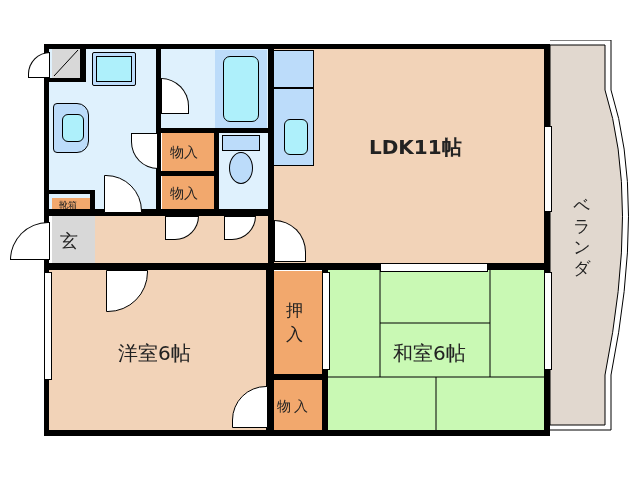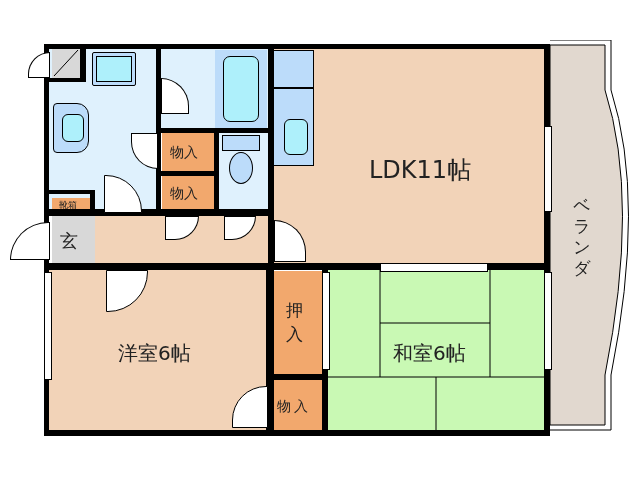--- a/index.html
+++ b/index.html
@@ -99,16 +99,16 @@
 <div class="door" style="left:104px;top:175px;width:36px;height:36px;border-radius:0 36px 0 0;"></div>
 <div class="door" style="left:161px;top:78px;width:26px;height:34px;border-radius:0 34px 0 0;"></div>
 <div class="door" style="left:131px;top:133px;width:25px;height:34px;border-radius:0 0 0 34px;"></div>
 <div class="door" style="left:165px;top:216px;width:32px;height:22px;border-radius:0 0 32px 0;"></div>
 <div class="door" style="left:224px;top:216px;width:30px;height:22px;border-radius:0 0 30px 0;"></div>
 <div class="door" style="left:274px;top:220px;width:30px;height:40px;border-radius:0 40px 0 0;"></div>
 <div class="door" style="left:10px;top:222px;width:38px;height:36px;border-radius:38px 0 0 0;"></div>
 <div class="door" style="left:106px;top:270px;width:40px;height:40px;border-radius:0 0 40px 0;"></div>
 <div class="door" style="left:232px;top:386px;width:34px;height:40px;border-radius:34px 0 0 0;"></div>
 
-<div class="lbl" style="left:369px;top:154px;font-size:24px;">LDK11帖</div>
+<div class="lbl" style="left:369px;top:134px;font-size:20px;font-weight:bold;">LDK11帖</div>
 <div class="lbl" style="left:118px;top:340px;font-size:20px;">洋室6帖</div>
 <div class="lbl" style="left:393px;top:340px;font-size:20px;">和室6帖</div>
 <div class="lbl" style="left:60px;top:229px;font-size:18px;">玄</div>
 
 </body></html>

